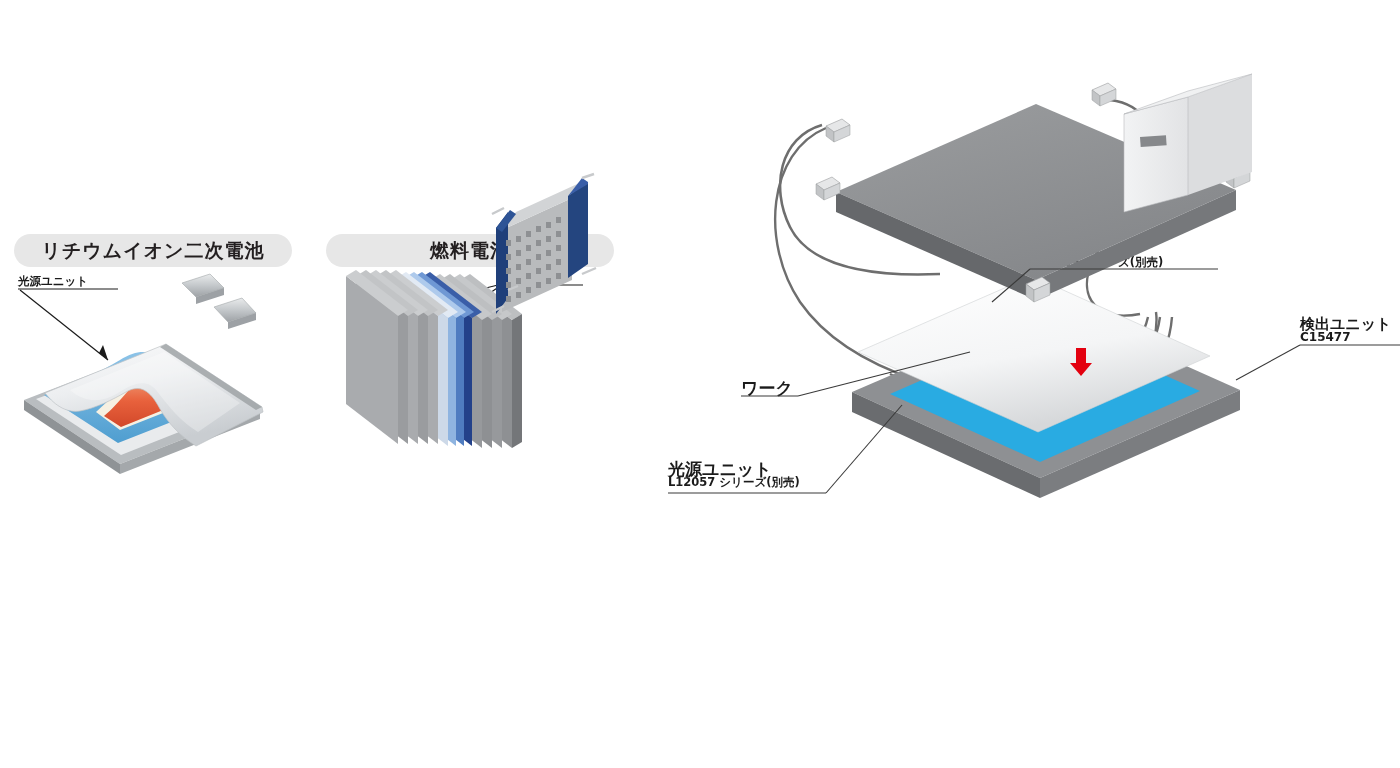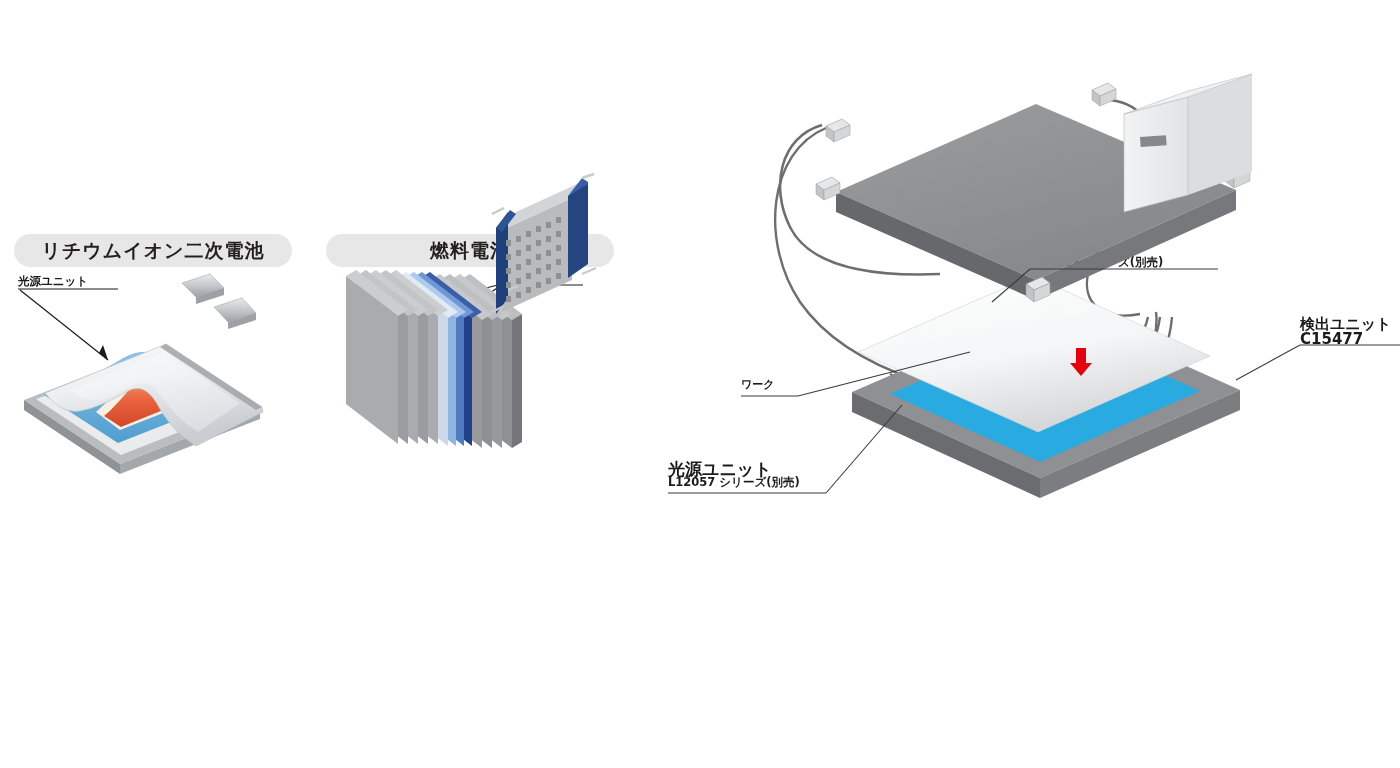--- a/index.html
+++ b/index.html
@@ -259,25 +259,25 @@
       </g>
     </svg>
   </div>
 
   <div class="panel" id="panel-setup" style="left:640px;top:0;width:760px;height:560px;">
 
     <div class="lbl" style="left:390px;top:228px;font-size:11.5px;">集光ユニット</div>
     <div class="lbl" style="left:390px;top:243px;font-size:11.5px;">A12159 シリーズ(別売)</div>
 
     <div class="lbl" style="left:660px;top:303px;font-size:15px;">検出ユニット</div>
-    <div class="lbl" style="left:660px;top:318px;font-size:15px;">C15477</div>
+    <div class="lbl" style="left:660px;top:318px;font-size:12px;">C15477</div>
 
     <div class="lbl" style="left:453px;top:341px;font-size:12.5px;">クランプ</div>
 
-    <div class="lbl" style="left:101px;top:366px;font-size:11px;">ワーク</div>
+    <div class="lbl" style="left:101px;top:366px;font-size:17px;">ワーク</div>
 
     <div class="lbl" style="left:28px;top:447px;font-size:17px;">光源ユニット</div>
     <div class="lbl" style="left:28px;top:463px;font-size:11.5px;text-align:right;">L12057 シリーズ(別売)</div>
 
     <svg width="760" height="560">
       <defs>
         <linearGradient id="topPlateG" x1="0" y1="0" x2="0.6" y2="1">
           <stop offset="0" stop-color="#9b9d9f"></stop>
             <stop offset="1" stop-color="#85878a"></stop>
         </linearGradient>

